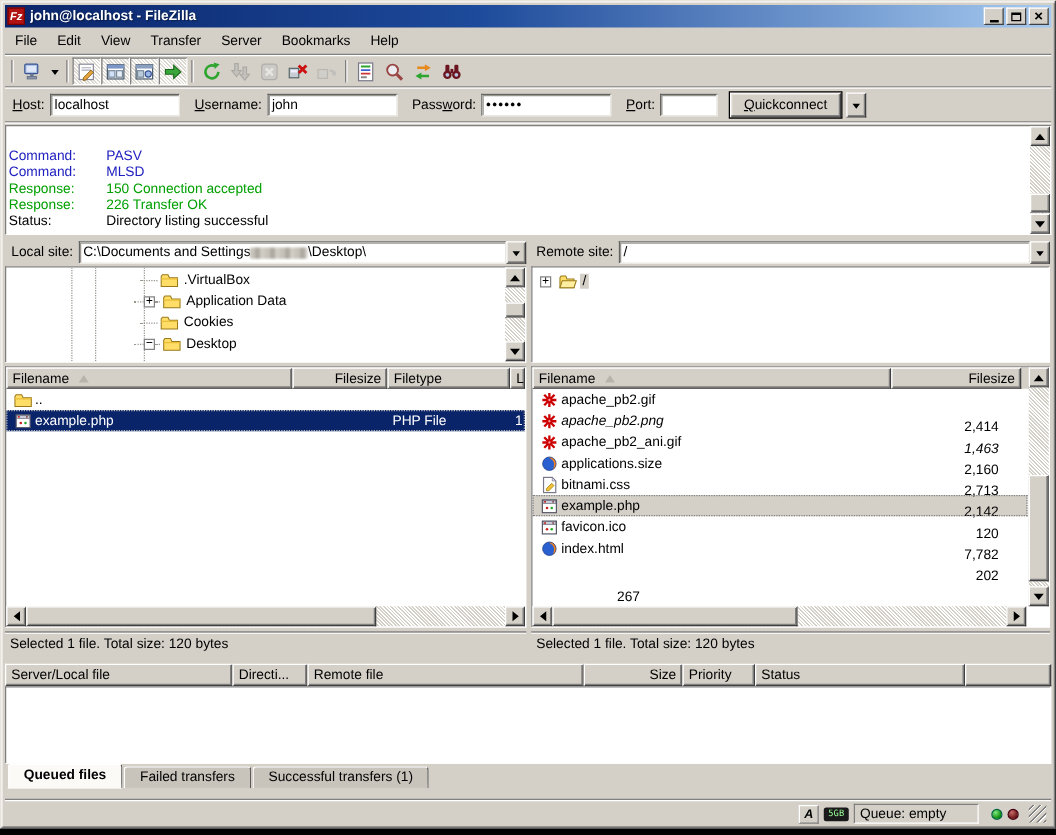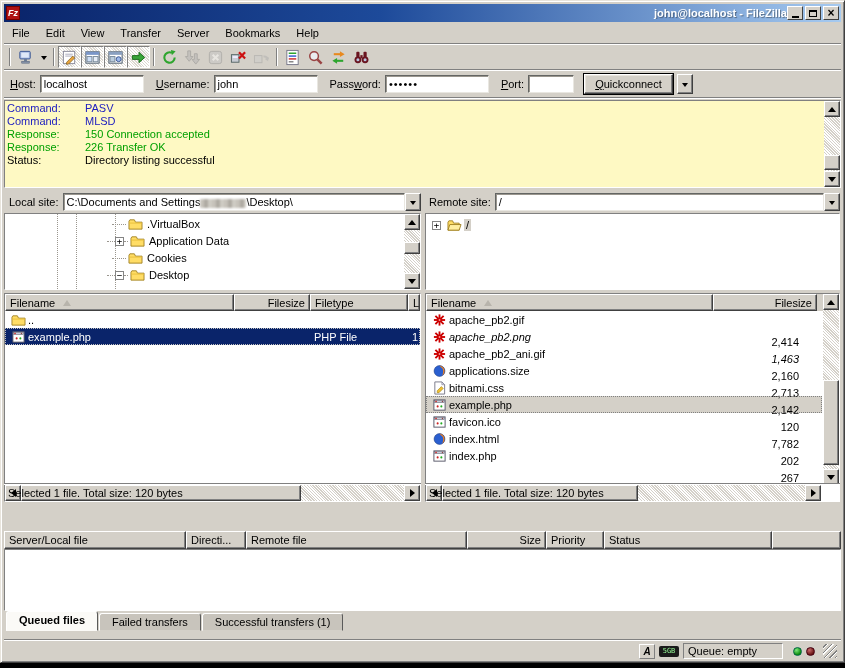--- a/index.html
+++ b/index.html
@@ -7,21 +7,21 @@
   .screen { position:relative; width:845px; height:668px; background:#000; overflow:hidden; }
   .window { position:absolute; left:0; top:0; width:845px; height:663px; background:#d4d0c8;
             border:1px solid #e8e4dc; border-right-color:#404040; border-bottom-color:#404040;
             box-shadow: inset 1px 1px 0 #fff, inset -1px -1px 0 #808080; }
   .titlebar { position:absolute; left:3px; top:3px; right:3px; height:18px;
               background:linear-gradient(90deg,#0a246a 0%,#1d4a9a 45%,#a6caf0 100%);
               display:flex; align-items:center; padding:0 2px; }
   .fz-icon { width:14px; height:14px; background:#b01212; border:1px solid #700; color:#fff;
              font-weight:bold; font-size:9px; line-height:12px; text-align:center; font-style:italic; }
   .title-text { color:#fff; font-weight:bold; font-size:11px; margin-left:4px; flex:1;
-                text-shadow:1px 1px 1px rgba(0,0,0,.4); white-space:nowrap; overflow:hidden;text-align:right; }
+                text-shadow:1px 1px 1px rgba(0,0,0,.4); white-space:nowrap; overflow:hidden; }
   .tb-btns { display:flex; gap:2px; }
   .tb-btn { width:16px; height:14px; background:#d4d0c8; border:1px solid; border-color:#fff #404040 #404040 #fff;
             display:flex; align-items:center; justify-content:center; font-size:10px; line-height:10px; color:#000; }
   .glyph-min { width:7px; height:2px; background:#000; margin-top:7px; }
   .glyph-max { width:8px; height:7px; border:1px solid #000; border-top-width:2px; }
   .glyph-close { font-weight:bold; font-size:12px; margin-top:-1px; }
   .menubar { position:absolute; left:3px; top:22px; right:3px; height:19px; display:flex; align-items:center; font-size:11px; }
   .menu-item { padding:2px 8px; color:#000; }
   .hgroove { position:absolute; left:3px; right:3px; height:2px; border-top:1px solid #808080; border-bottom:1px solid #fff; }
   .toolbar { position:absolute; left:3px; top:44px; right:3px; height:24px; display:flex; align-items:center; padding-left:2px; }
@@ -37,22 +37,22 @@
   .qc-label { white-space:nowrap; }
   .field { background:#fff; border:1px solid; border-color:#636563 #e9e7e1 #e9e7e1 #636563;
            box-shadow: inset 1px 1px 0 #9a968e; height:18px; font-size:11px; padding:2px 3px; white-space:nowrap; overflow:hidden; }
   .qc-host { width:104px; } .qc-user { width:104px; } .qc-pass { width:104px; letter-spacing:1px; } .qc-port { width:46px; }
   .button { background:#d4d0c8; border:1px solid; border-color:#fff #404040 #404040 #fff;
             box-shadow: inset -1px -1px 0 #808080, inset 1px 1px 0 #e8e4dc;
             font-size:11px; padding:2px 10px; height:20px; }
   .qc-btn { outline:1px solid #000; }
   .combo-drop { width:16px; height:18px; background:#d4d0c8; border:1px solid; border-color:#fff #404040 #404040 #fff;
                 box-shadow: inset -1px -1px 0 #808080; display:flex; align-items:center; justify-content:center; }
-  .log { position:absolute; left:3px; top:99px; right:3px; height:88px; background:#fef9c3;
-         border:1px solid; border-color:#808080 #fff #fff #808080; font-size:11px; line-height:13px; padding:1px 2px; }
+  .log { position:absolute; left:3px; top:99px; right:3px; height:88px; background:#ffffff;
+         border:1px solid; border-color:#808080 #fff #fff #808080; font-size:11px; line-height:13px; padding:18px 2px; }
   .log-line { white-space:nowrap; }
   .log-label { display:inline-block; width:78px; }
   .log-command { color:#2020c0; }
   .log-response { color:#00a000; }
   .log-status { color:#000; }
   .sb-v { position:absolute; width:16px; }
   .sb-h { position:absolute; height:16px; display:flex; }
   .sb-track { background-image:repeating-linear-gradient(45deg,#fff 0 1px,#d4d0c8 1px 2px); position:relative; flex:1; }
   .sb-btn { width:16px; height:16px; background:#d4d0c8; border:1px solid; border-color:#fff #404040 #404040 #fff;
             box-shadow: inset -1px -1px 0 #808080; display:flex; align-items:center; justify-content:center; flex:none; }
@@ -79,21 +79,21 @@
   .lheader { display:flex; height:17px; background:#d4d0c8; }
   .hcell { border:1px solid; border-color:#fff #404040 #404040 #fff; box-shadow: inset -1px -1px 0 #808080;
            background:#d4d0c8; padding:1px 4px; display:flex; align-items:center; white-space:nowrap; overflow:hidden; }
   .hcell.right { justify-content:flex-end; }
   .sort-asc { width:0;height:0;border:4px solid transparent;border-bottom:6px solid #b8b4ac; margin-left:8px; margin-top:-3px; }
   .lrow { display:flex; height:17px; align-items:center; white-space:nowrap; }
   .lrow .cell { padding:0 4px; overflow:hidden; display:flex; align-items:center; height:17px; }
   .lrow.sel-active { background:#0a246a; color:#fff; outline:1px dotted #c0c0c0; outline-offset:-1px; }
   .lrow.sel-inactive { background:#d4d0c8; outline:1px dotted #808080; outline-offset:-1px; }
   .cell.right { justify-content:flex-end;margin-top:44px; }
-  .pane-status { position:absolute; top:482px; height:17px; font-size:11px; display:flex; align-items:center;
+  .pane-status { position:absolute; top:504px; height:17px; font-size:11px; display:flex; align-items:center;
                  border-top:1px solid #808080; box-shadow:0 1px 0 #fff inset; padding-top:1px; }
   .q-header { position:absolute; left:3px; right:3px; top:530px; height:18px; display:flex; background:#d4d0c8; font-size:11px; }
   .q-body { position:absolute; left:3px; right:3px; top:548px; height:62px; background:#fff; border:1px solid; border-color:#808080 #fff #fff #808080; }
   .tabs { position:absolute; left:5px; top:610px; height:20px; display:flex; align-items:flex-end; font-size:11px; }
   .tab { border:1px solid; border-color:#fff #5a5a5a #d4d0c8 #fff; border-radius:3px 3px 0 0;
          background:#c8c4bc; padding:2px 12px 3px; height:18px; margin-right:1px; white-space:nowrap; }
   .tab.active { background:#fbfaf7; font-weight:bold; height:20px; border-bottom-color:#fbfaf7; }
   .statusbar { position:absolute; left:3px; right:3px; top:638px; height:22px; border-top:1px solid #808080;
                box-shadow:0 1px 0 #fff inset; display:flex; align-items:center; justify-content:flex-end; gap:4px; padding:1px 4px 0; font-size:11px; }
   .ind-btn { width:16px; height:15px; border:1px solid; border-color:#fff #808080 #808080 #fff; background:#d4d0c8;
@@ -551,31 +551,20 @@
               <span class="ficon"><svg viewBox="0 0 16 15">
                   <circle cx="8" cy="7.5" r="5.8" fill="#2a5fd0"></circle>
                   <path d="M8 1.7 a5.8 5.8 0 0 1 5.8 5.8 a5.8 5.8 0 0 1 -2.9 5 C12.4 9.5 12.8 5.2 9.6 3.6 8.7 3.1 8.3 2.4 8 1.7z" fill="#f2821e"></path>
                   <circle cx="8" cy="7.5" r="5.8" fill="none" stroke="#1a3a80" stroke-width="0.6"></circle>
                 </svg></span>
               <span>index.html</span>
             </span>
             <span class="cell right" style="width:90px">202</span>
           </div>
           <div class="lrow" style="margin-right: 17px;">
-            <span class="cell" style="width:287px">
-              <span class="ficon"><svg viewBox="0 0 16 15">
-                  <rect x="2" y="2" width="12" height="11" fill="#fff" stroke="#556"></rect>
-                  <rect x="2.5" y="2.5" width="11" height="2.6" fill="#c8ccd8" stroke="#556" stroke-width="0.5"></rect>
-                  <rect x="3.5" y="3" width="1.6" height="1.4" fill="#c22"></rect>
-                  <rect x="10.5" y="3" width="1.4" height="1.4" fill="#844"></rect>
-                  <circle cx="6" cy="9" r="1.1" fill="#c22"></circle>
-                  <circle cx="10" cy="9" r="1.1" fill="#2a2"></circle>
-                </svg></span>
-              <span>index.php</span>
-            </span>
             <span class="cell right" style="width:90px">267</span>
           </div>
         </div>
     </div>
     <div class="sb-v" style="top:293px; right:5px; height:191px">
       <div class="sb-btn">
           <div class="tri-up"></div>
         </div>
       <div class="sb-track" style="position:absolute; top:16px; bottom:16px; width:16px">
         <div class="sb-thumb" style="left:0; width:16px; top:70px; height:85px"></div>

